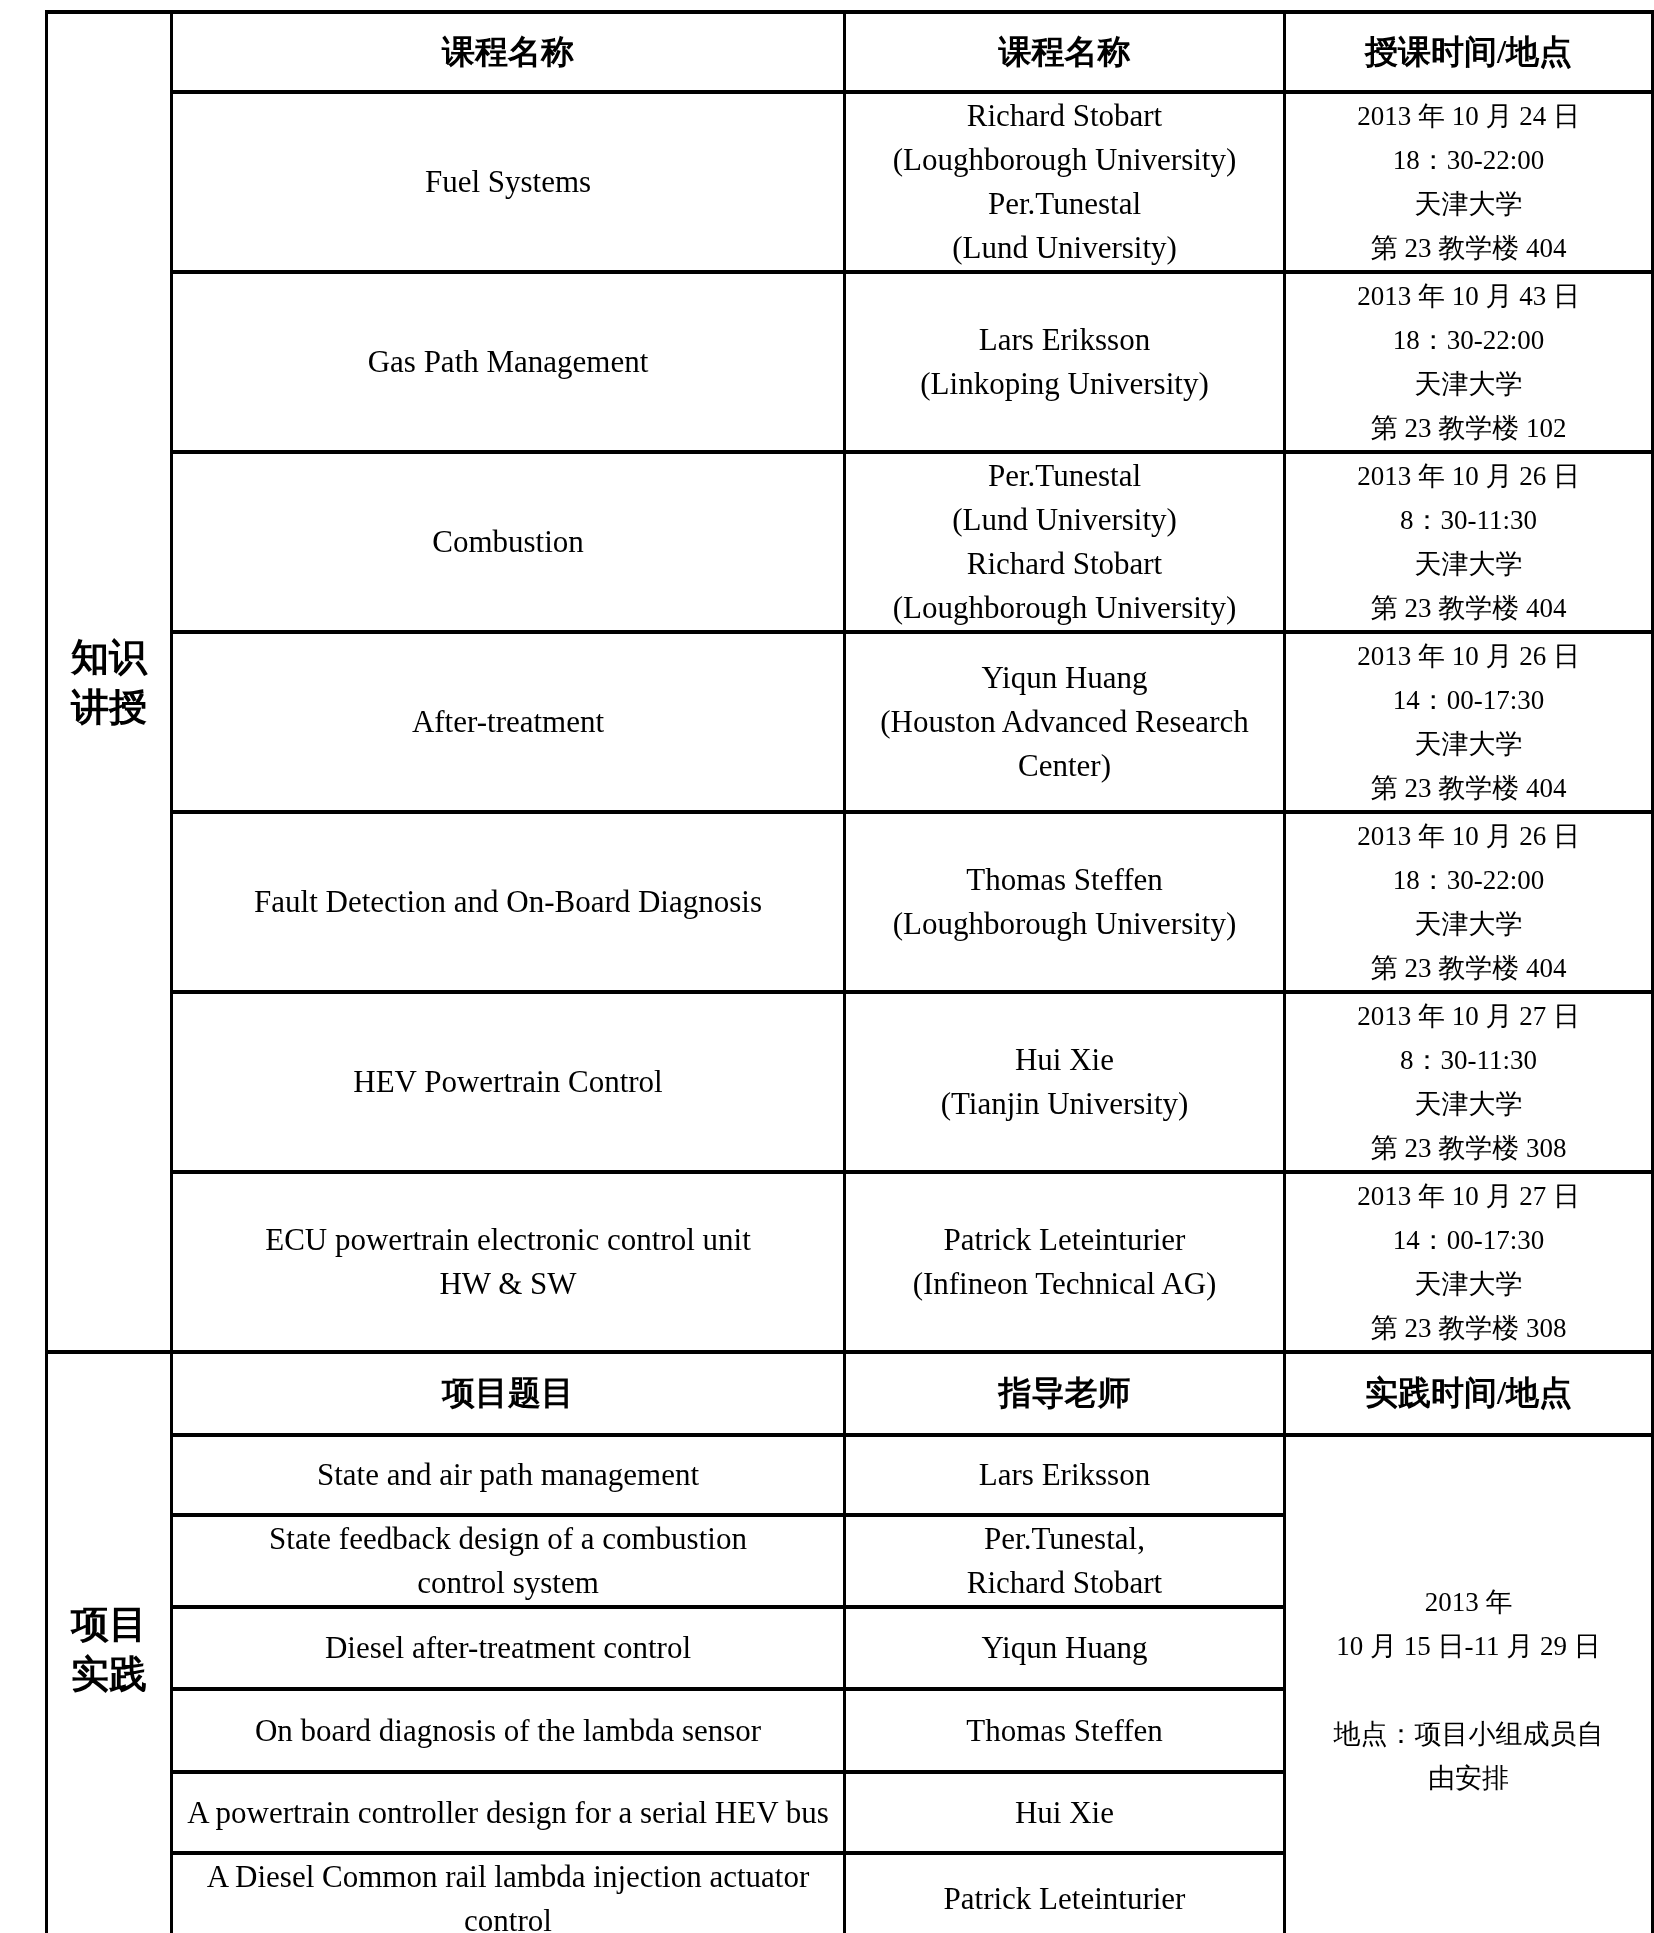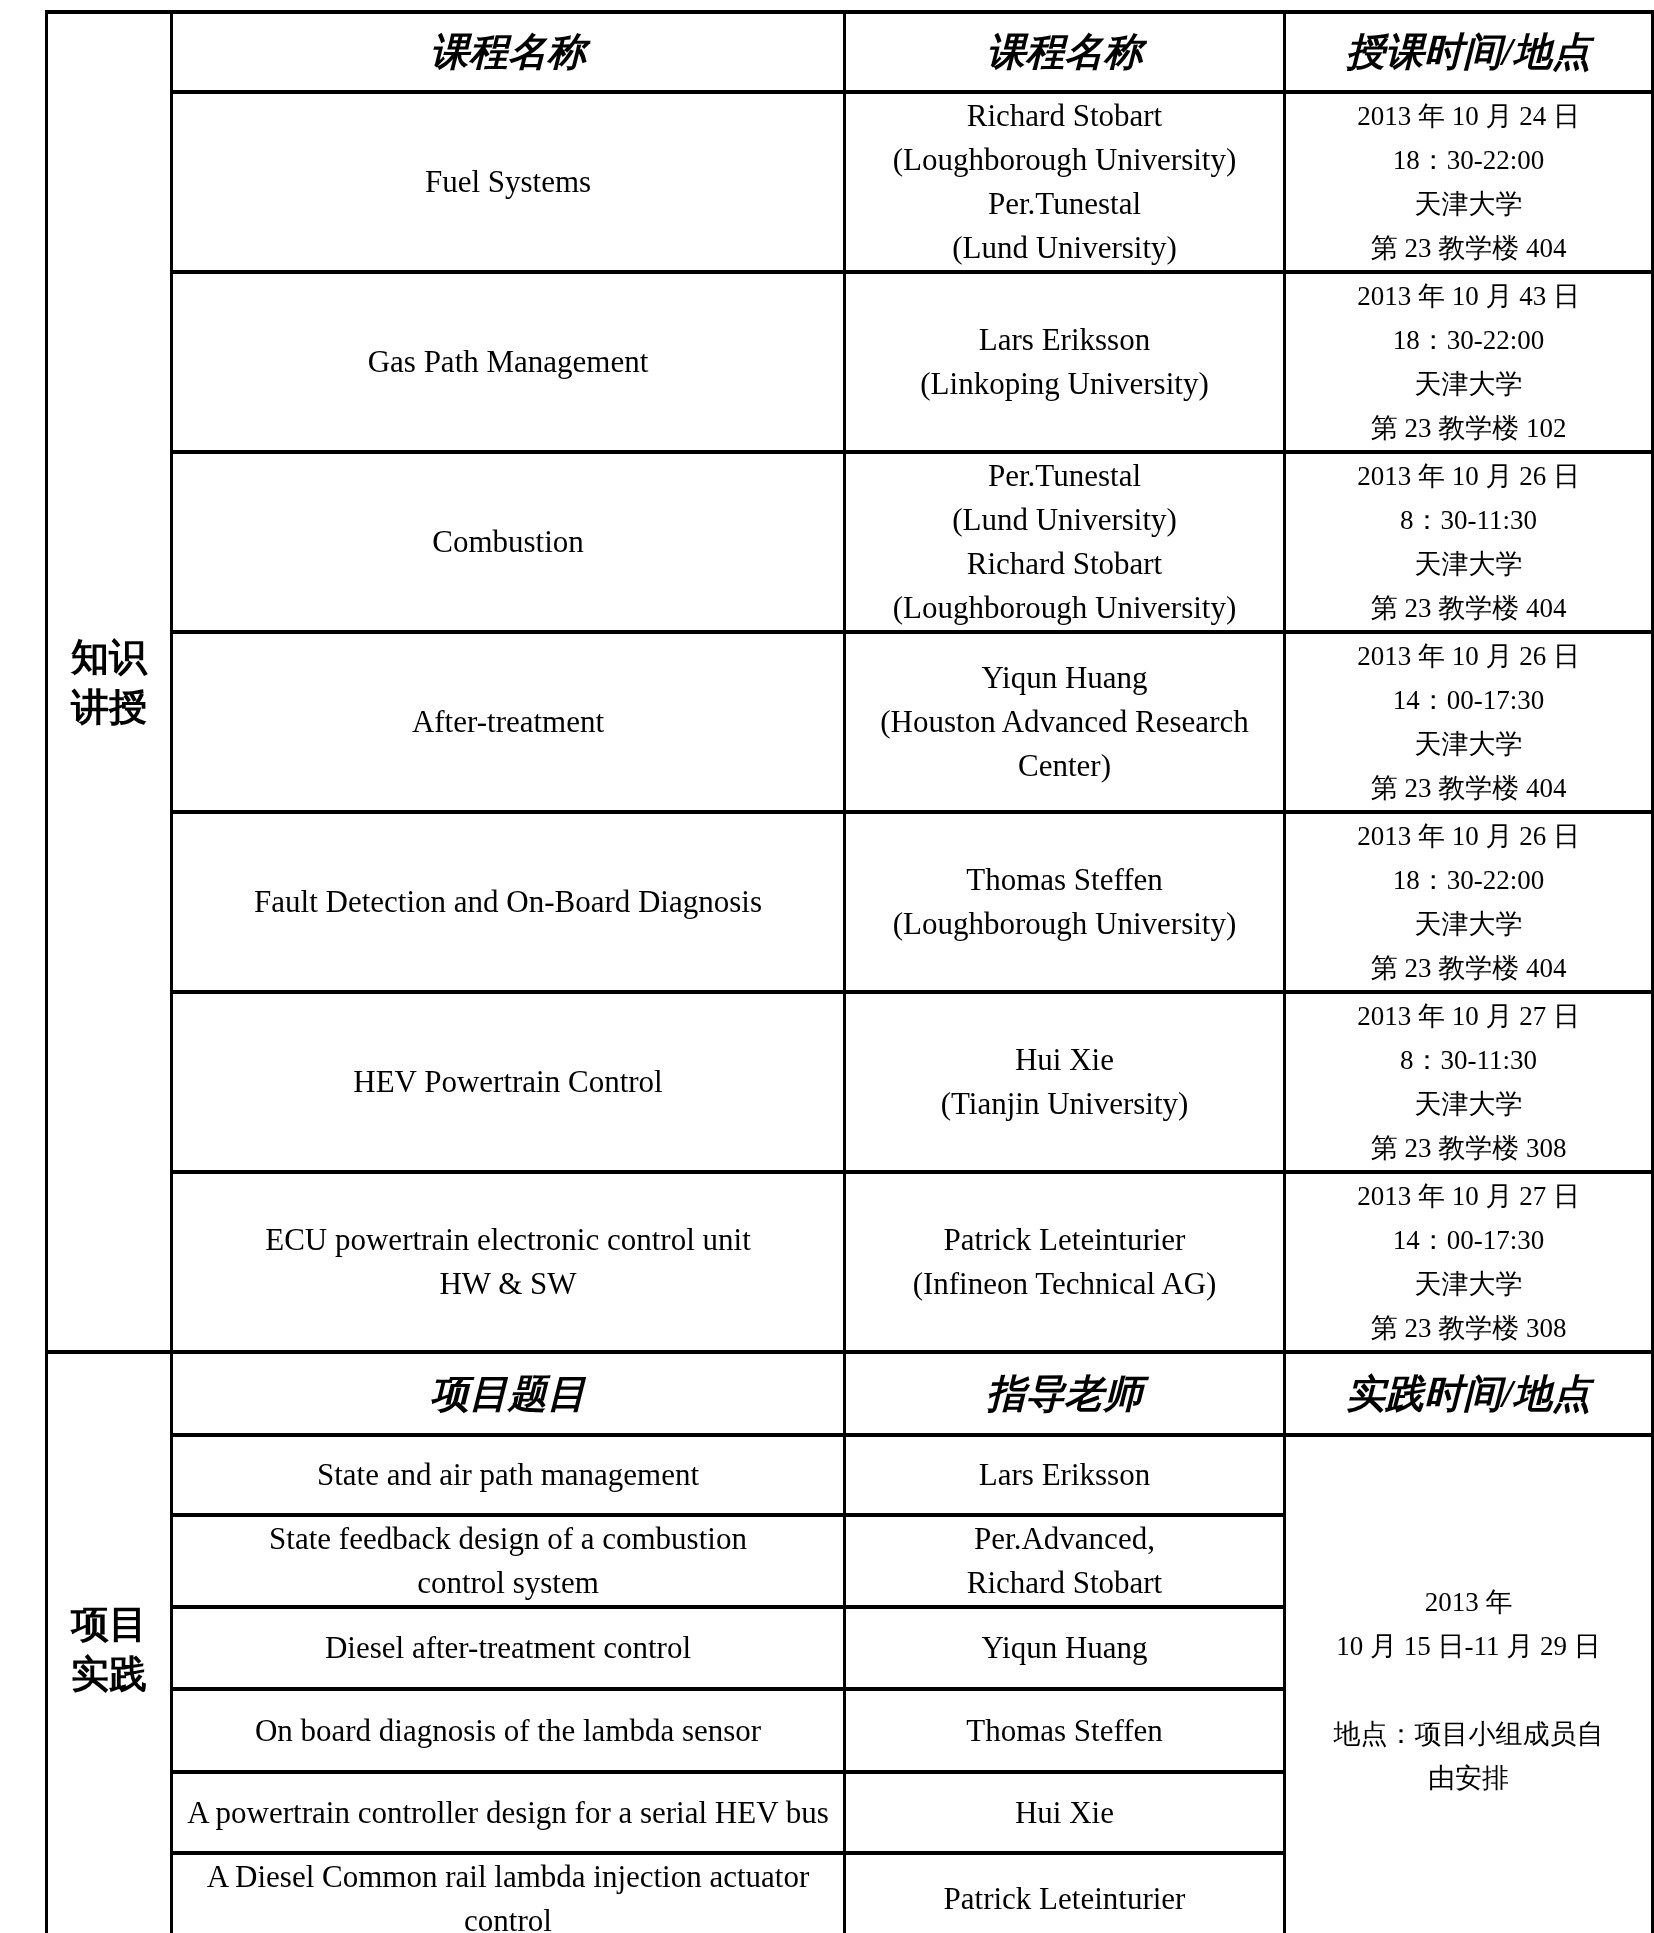--- a/index.html
+++ b/index.html
@@ -32,22 +32,21 @@
     vertical-align: middle;
     padding: 0;
     overflow: hidden;
   }
   .group-cell {
     font-weight: bold;
     font-size: 38px;
   }
   .header-cell {
     font-weight: bold;
-    font-size: 39px;
-    font-style: italic;
+    font-size: 33px;
   }
   .body-cell {
     font-size: 31px;
   }
   .time-cell {
     font-size: 27px;
   }
   .cell-line {
     line-height: 44px;
     min-height: 44px;
@@ -223,21 +222,21 @@
           <div class="cell-line">由安排</div>
         </td>
       </tr>
 
       <tr style="height:89px">
         <td class="body-cell">
           <div class="cell-line">State feedback design of a combustion</div>
           <div class="cell-line">control system</div>
         </td>
         <td class="body-cell">
-          <div class="cell-line">Per.Advanced,</div>
+          <div class="cell-line">Per.Tunestal,</div>
           <div class="cell-line">Richard Stobart</div>
         </td>
       </tr>
 
       <tr style="height:82px">
         <td class="body-cell">
           <div class="cell-line">Diesel after-treatment control</div>
         </td>
         <td class="body-cell">
           <div class="cell-line">Yiqun Huang</div>

